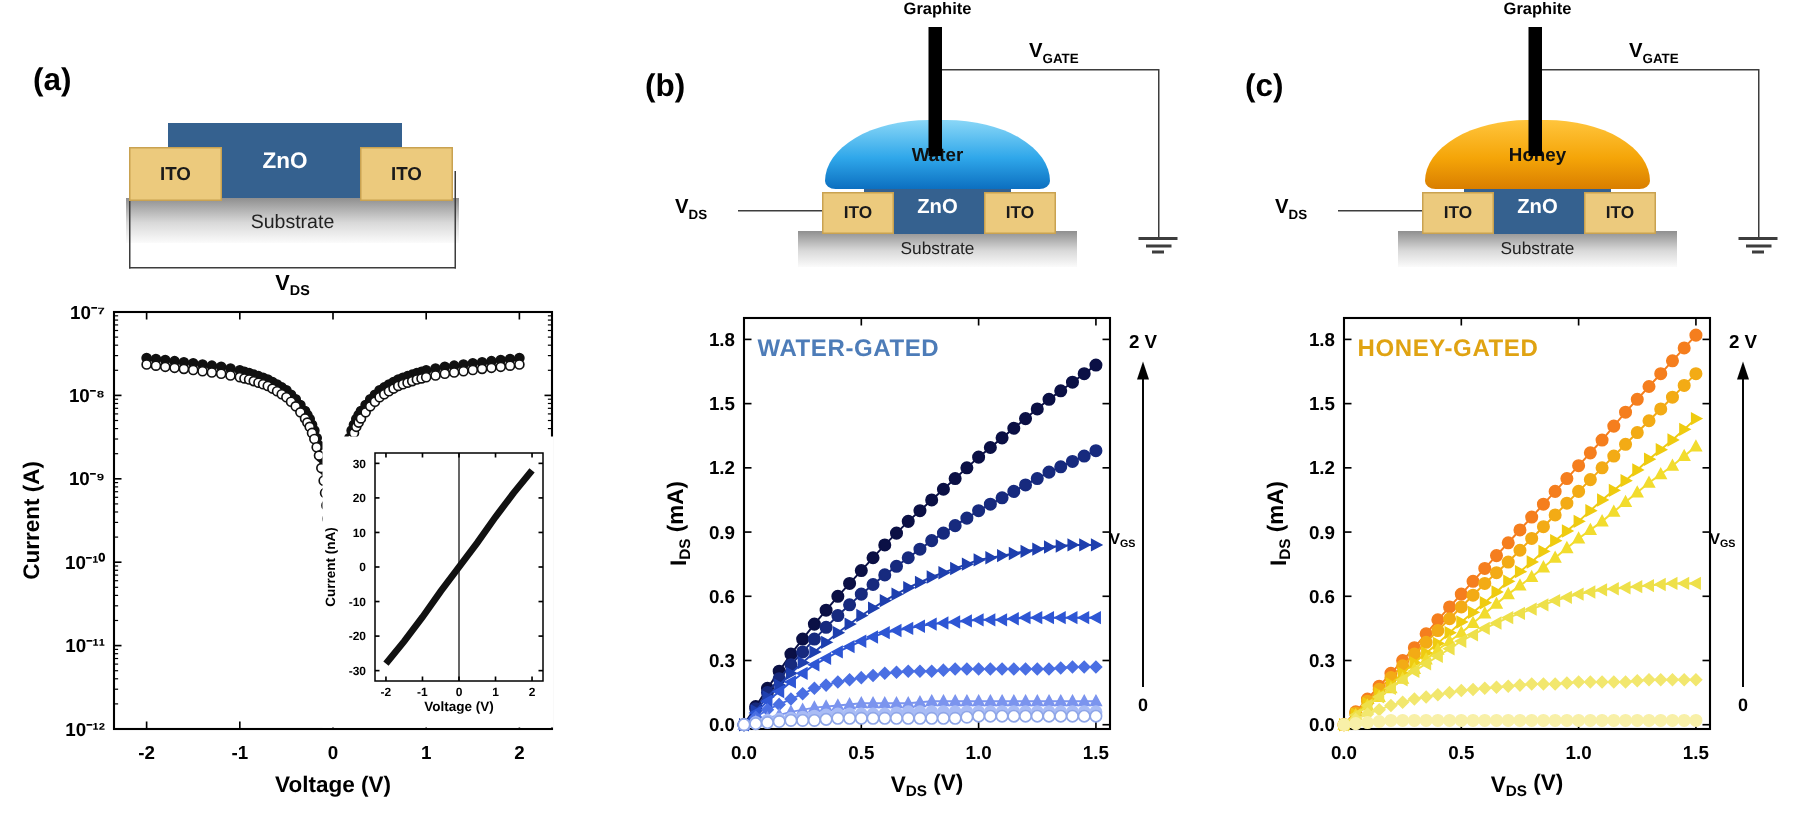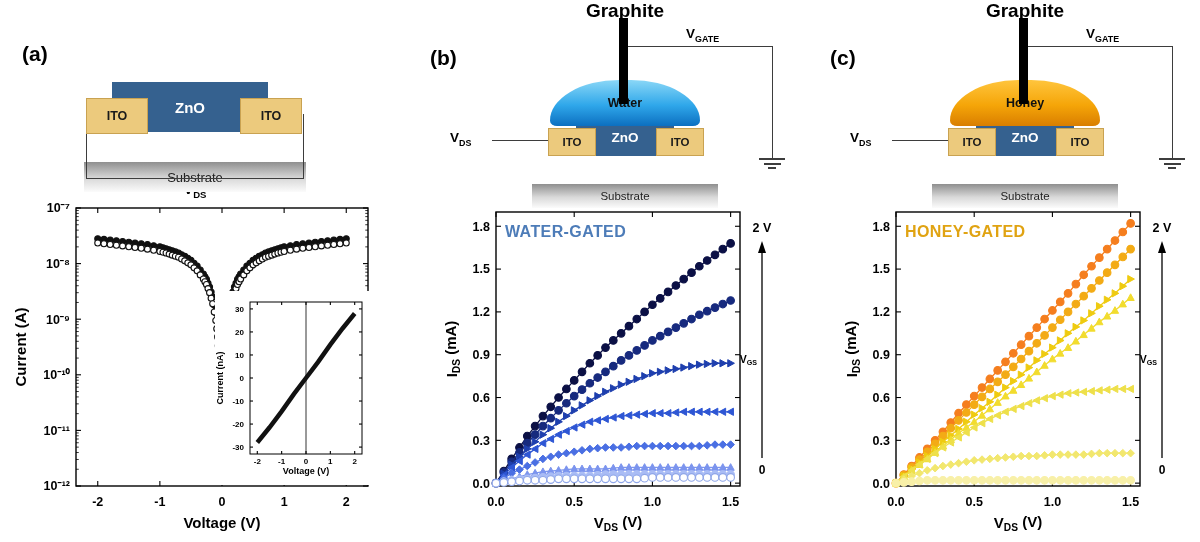--- a/index.html
+++ b/index.html
@@ -3,27 +3,27 @@
 <meta charset="utf-8">
 <style>
   html,body{margin:0;padding:0;background:#fff;font-family:"Liberation Sans",sans-serif;color:#000;}
   .figure{position:relative;width:1200px;height:542px;background:#fff;overflow:hidden;}
   .panel{position:absolute;top:0;width:400px;height:542px;}
   #panel-a{left:0;}#panel-b{left:400px;}#panel-c{left:800px;}
   .panel-label{position:absolute;font-weight:bold;font-size:21px;}
   .sch{position:absolute;inset:0;}
   .zno{position:absolute;background:var(--zno);color:#fff;font-weight:bold;display:flex;align-items:center;justify-content:center;z-index:2;text-align:right;}
   .ito{position:absolute;background:var(--ito);border:1px solid var(--ito_border);color:#1a1a1a;font-weight:bold;display:flex;align-items:center;justify-content:center;font-size:12.5px;z-index:4;text-align:center;}
-  .substrate{position:absolute;background:linear-gradient(180deg,var(--substrate_top) 0%,#d9d9d9 55%,#fbfbfb 100%);color:#222;display:flex;align-items:center;justify-content:center;z-index:1;margin-top:30px;}
+  .substrate{position:absolute;background:linear-gradient(180deg,var(--substrate_top) 0%,#d9d9d9 55%,#fbfbfb 100%);color:#222;display:flex;align-items:center;justify-content:center;z-index:1;}
   .u-wire{position:absolute;border-left:1.6px solid var(--wire);border-right:1.6px solid var(--wire);border-bottom:1.6px solid var(--wire);z-index:3;}
   .wire-h{position:absolute;height:0;border-top:1.6px solid var(--wire);z-index:0;}
   .wire-v{position:absolute;width:0;border-left:1.6px solid var(--wire);z-index:0;}
   .vlabel{position:absolute;font-weight:bold;font-size:14px;}
   .vlabel sub{font-size:0.66em;}
-  .graphite-label{position:absolute;font-size:19px;font-weight:600;text-align:center;}
+  .graphite-label{position:absolute;font-size:11px;font-weight:600;text-align:center;}
   .rod{position:absolute;background:#000;z-index:5;}
   .dome{position:absolute;display:flex;align-items:center;justify-content:center;font-weight:bold;font-size:12.5px;color:#111;z-index:3;border-radius:78px 78px 8px 8px / 46px 46px 6px 6px;}
   .dome.water{background:linear-gradient(180deg,var(--water_top) 0%,#2fa7ea 55%,var(--water_bottom) 100%);}
   .dome.honey{background:linear-gradient(180deg,var(--honey_top) 0%,#f5a508 55%,var(--honey_bottom) 100%);}
   .gnd{position:absolute;width:26px;z-index:0;}
   .gnd div{border-top:2.2px solid var(--wire);margin:0 auto 2.5px;}
   .gnd .g1{width:26px;}.gnd .g2{width:17px;}.gnd .g3{width:8px;}
   svg.chart{position:absolute;font-family:"Liberation Sans",sans-serif;}
 </style>
 </head>

